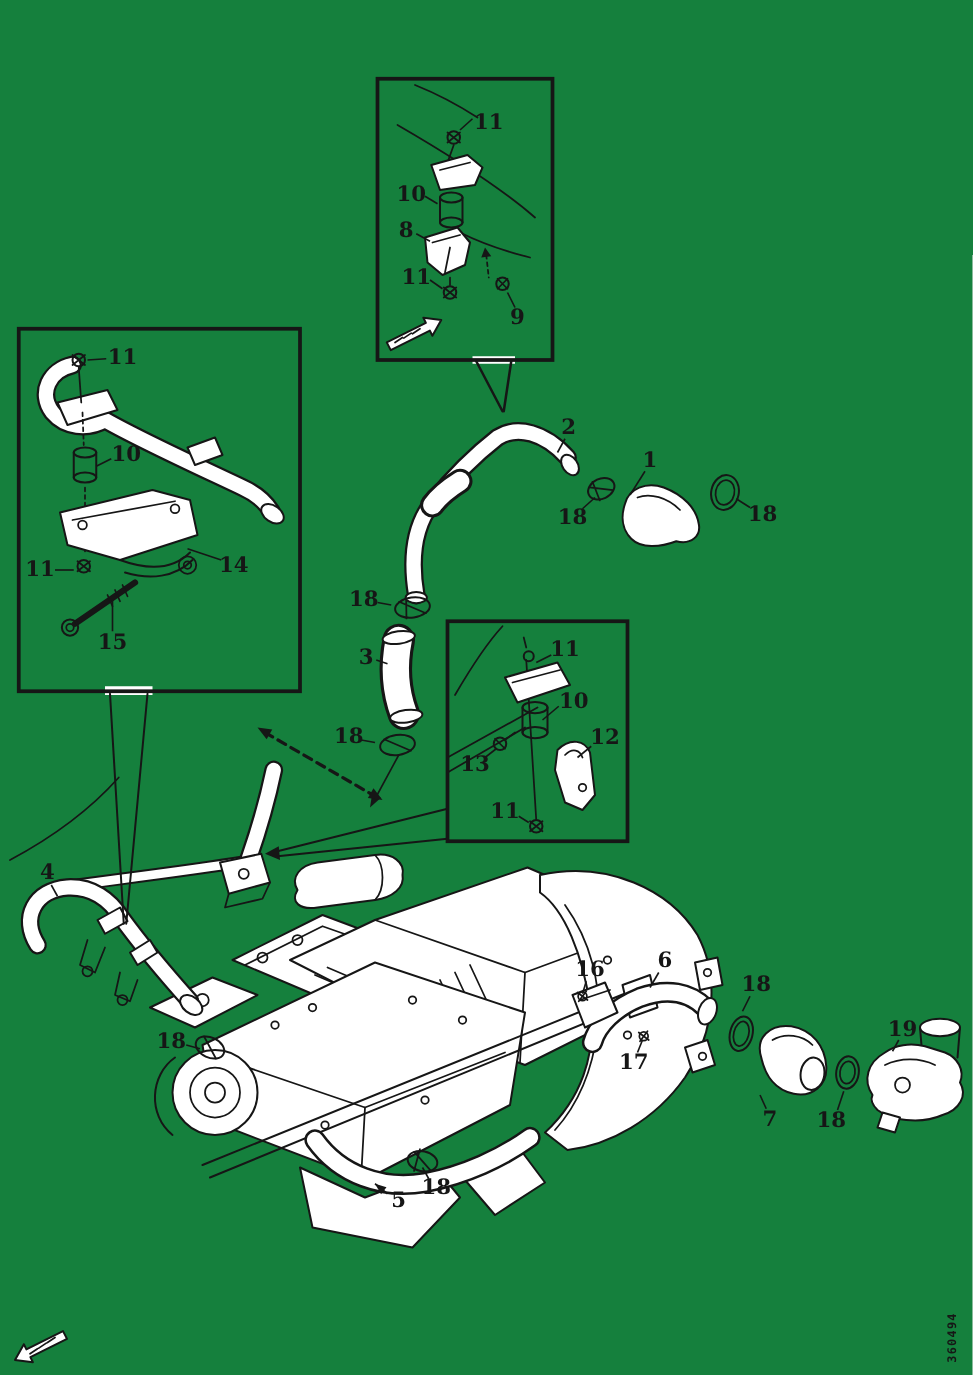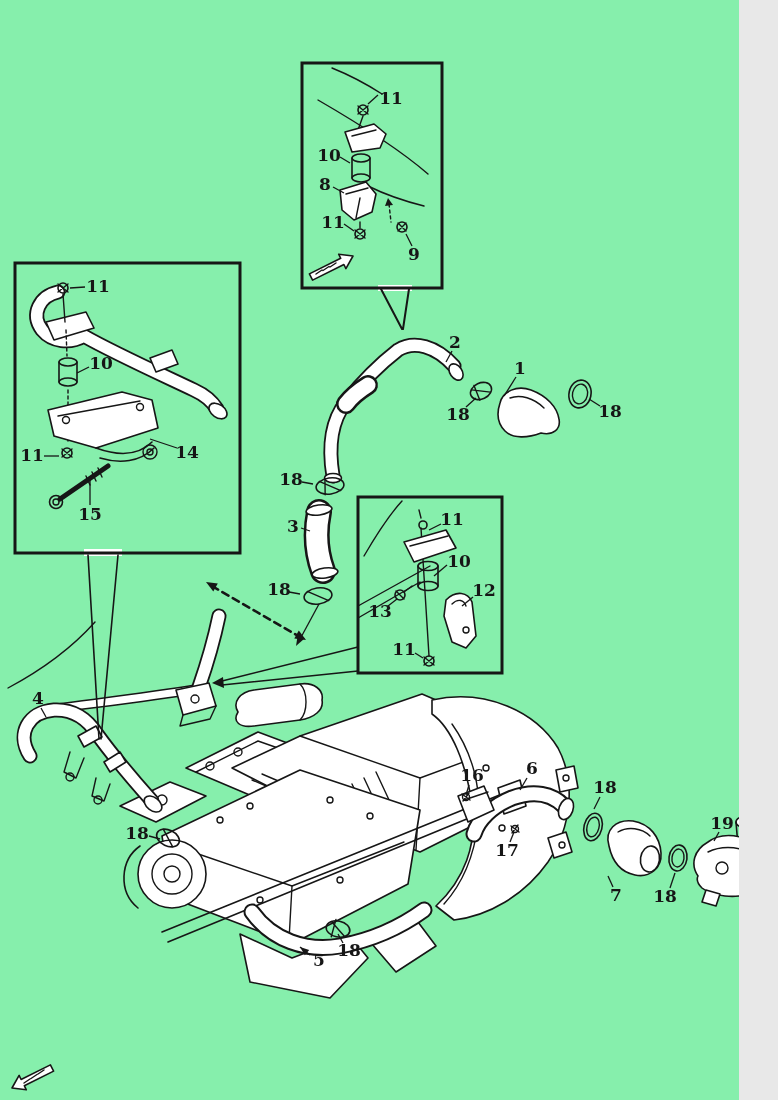--- a/index.html
+++ b/index.html
@@ -1,17 +1,17 @@
 <!DOCTYPE html>
 <html><head>
 <meta charset="utf-8">
 <style>
   html,body{margin:0;padding:0;background:#e8e8e8;}
-  .sheet{position:relative;width:699px;height:1100px;background:#86efac;overflow:hidden;
-         font-family:"DejaVu Sans",sans-serif;padding-left:40px;}
+  .sheet{position:relative;width:778px;height:1100px;background:#15803d;overflow:hidden;
+         font-family:"DejaVu Sans",sans-serif;}
   svg{position:absolute;left:0;top:0;}
   svg text{font:700 17px "DejaVu Serif", serif; fill:#161616;}
   .ink{stroke:#161616;fill:none;stroke-linecap:round;stroke-linejoin:round;}
   .w1{stroke-width:1.4;} .w15{stroke-width:1.6;} .w2{stroke-width:2;} .w25{stroke-width:2.6;}
   .part{fill:#ffffff;stroke:#161616;stroke-width:1.6;stroke-linejoin:round;}
   .fillink{fill:#161616;stroke:none;}
   .tube-o{fill:none;stroke:#161616;stroke-width:15;stroke-linecap:round;}
   .tube-i{fill:none;stroke:#ffffff;stroke-width:11.4;stroke-linecap:round;}
   .tube-o.thin{stroke-width:10;} .tube-i.thin{stroke-width:7;}
   .tube-o.fat{stroke-width:26;} .tube-i.fat{stroke-width:21;}

